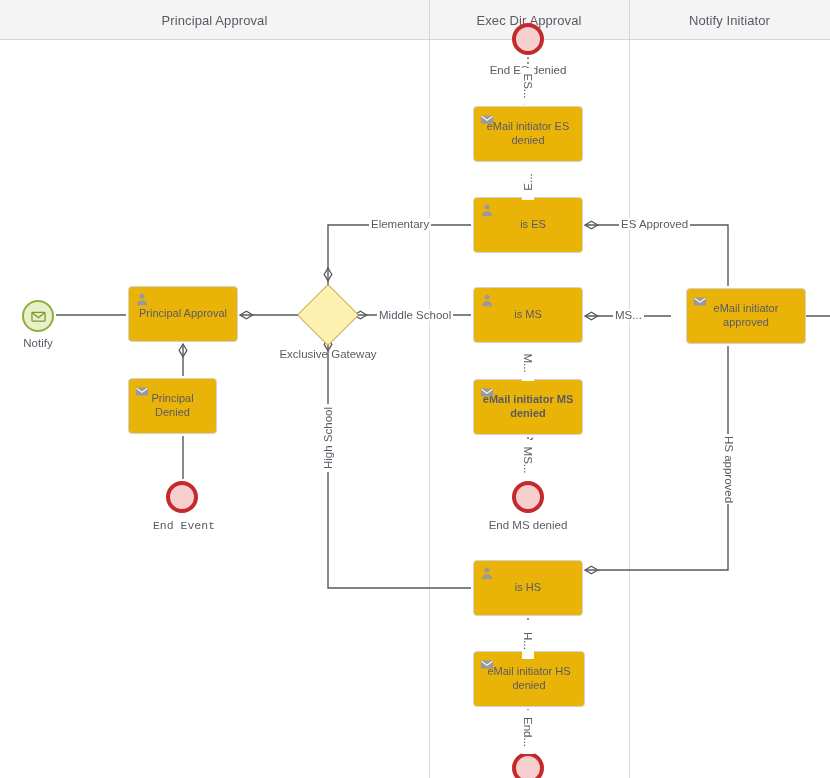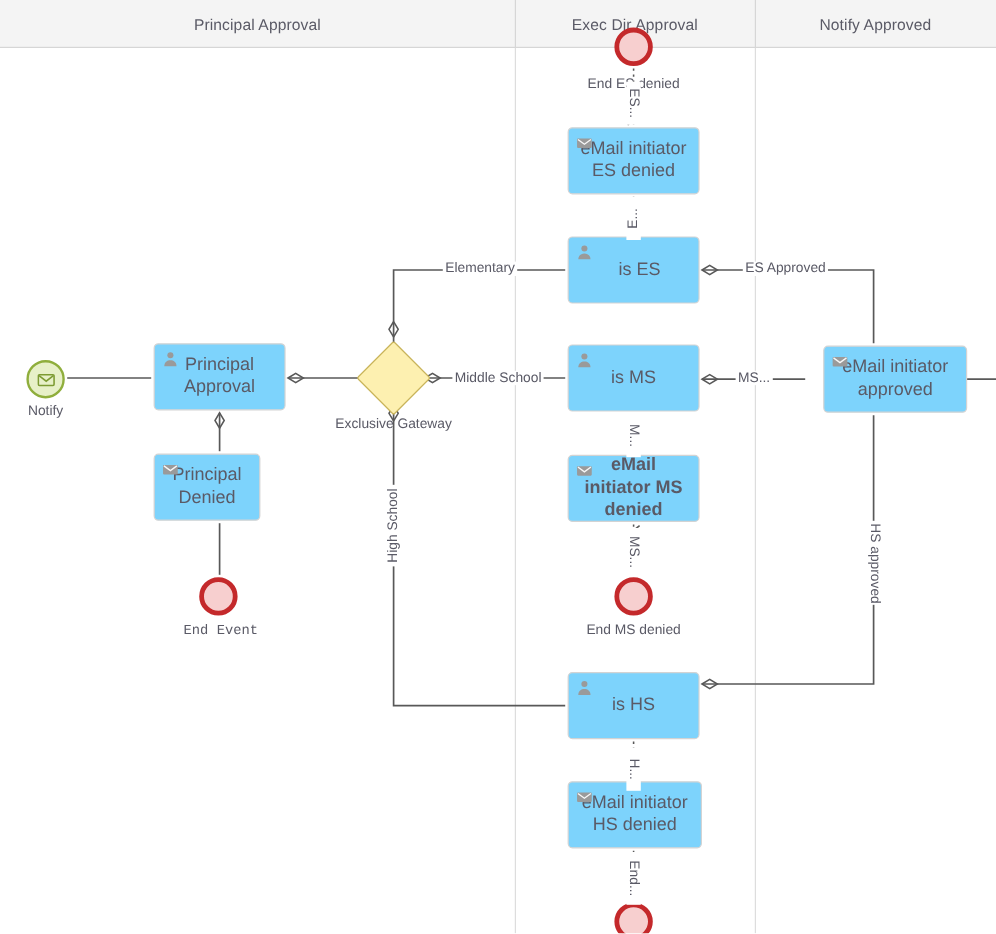--- a/index.html
+++ b/index.html
@@ -44,29 +44,29 @@
     background: #dddddd;
   }
   .lane-divider.hdr {
     background: #d6d6d6;
     height: 40px;
   }
 
   
   .task {
     position: absolute;
-    background: #7dd3fc;
+    background: #eab308;
     border: 1px solid #d3d3d3;
     border-radius: 4px;
     box-sizing: border-box;
     display: flex;
     align-items: center;
     justify-content: center;
     text-align: center;
-    font-size: 15px;
+    font-size: 11px;
     color: #5a5a66;
     line-height: 1.25;
     padding: 2px 6px;
   }
   .task .label { pointer-events: none; }
   .task-icon {
     position: absolute;
     left: 6px; top: 5px;
     width: 14px; height: 14px;
     color: #9a9a9a;
@@ -150,21 +150,21 @@
   <div class="lane-divider" style="left:629px"></div>
 
   <div class="lane-header-band"></div>
   <div class="lane-header" style="left:0px;width:429px;">
     <span>Principal Approval</span>
   </div>
   <div class="lane-header" style="left:429px;width:200px;">
     <span>Exec Dir Approval</span>
   </div>
   <div class="lane-header" style="left:629px;width:201px;">
-    <span>Notify Approved</span>
+    <span>Notify Initiator</span>
   </div>
   <div class="lane-divider hdr" style="left:429px"></div>
   <div class="lane-divider hdr" style="left:629px"></div>
 
   <svg id="connectors" viewBox="0 0 830 778" xmlns="http://www.w3.org/2000/svg">
     <defs>
       <marker id="arrow" viewBox="0 0 10 10" refX="9" refY="5" markerWidth="7" markerHeight="7" orient="auto-start-reverse">
         <path d="M0,1 L9,5 L0,9 z" fill="#585858"></path>
       </marker>
       <marker id="arrowOpen" viewBox="0 0 10 10" refX="9" refY="5" markerWidth="8" markerHeight="8" orient="auto-start-reverse">

